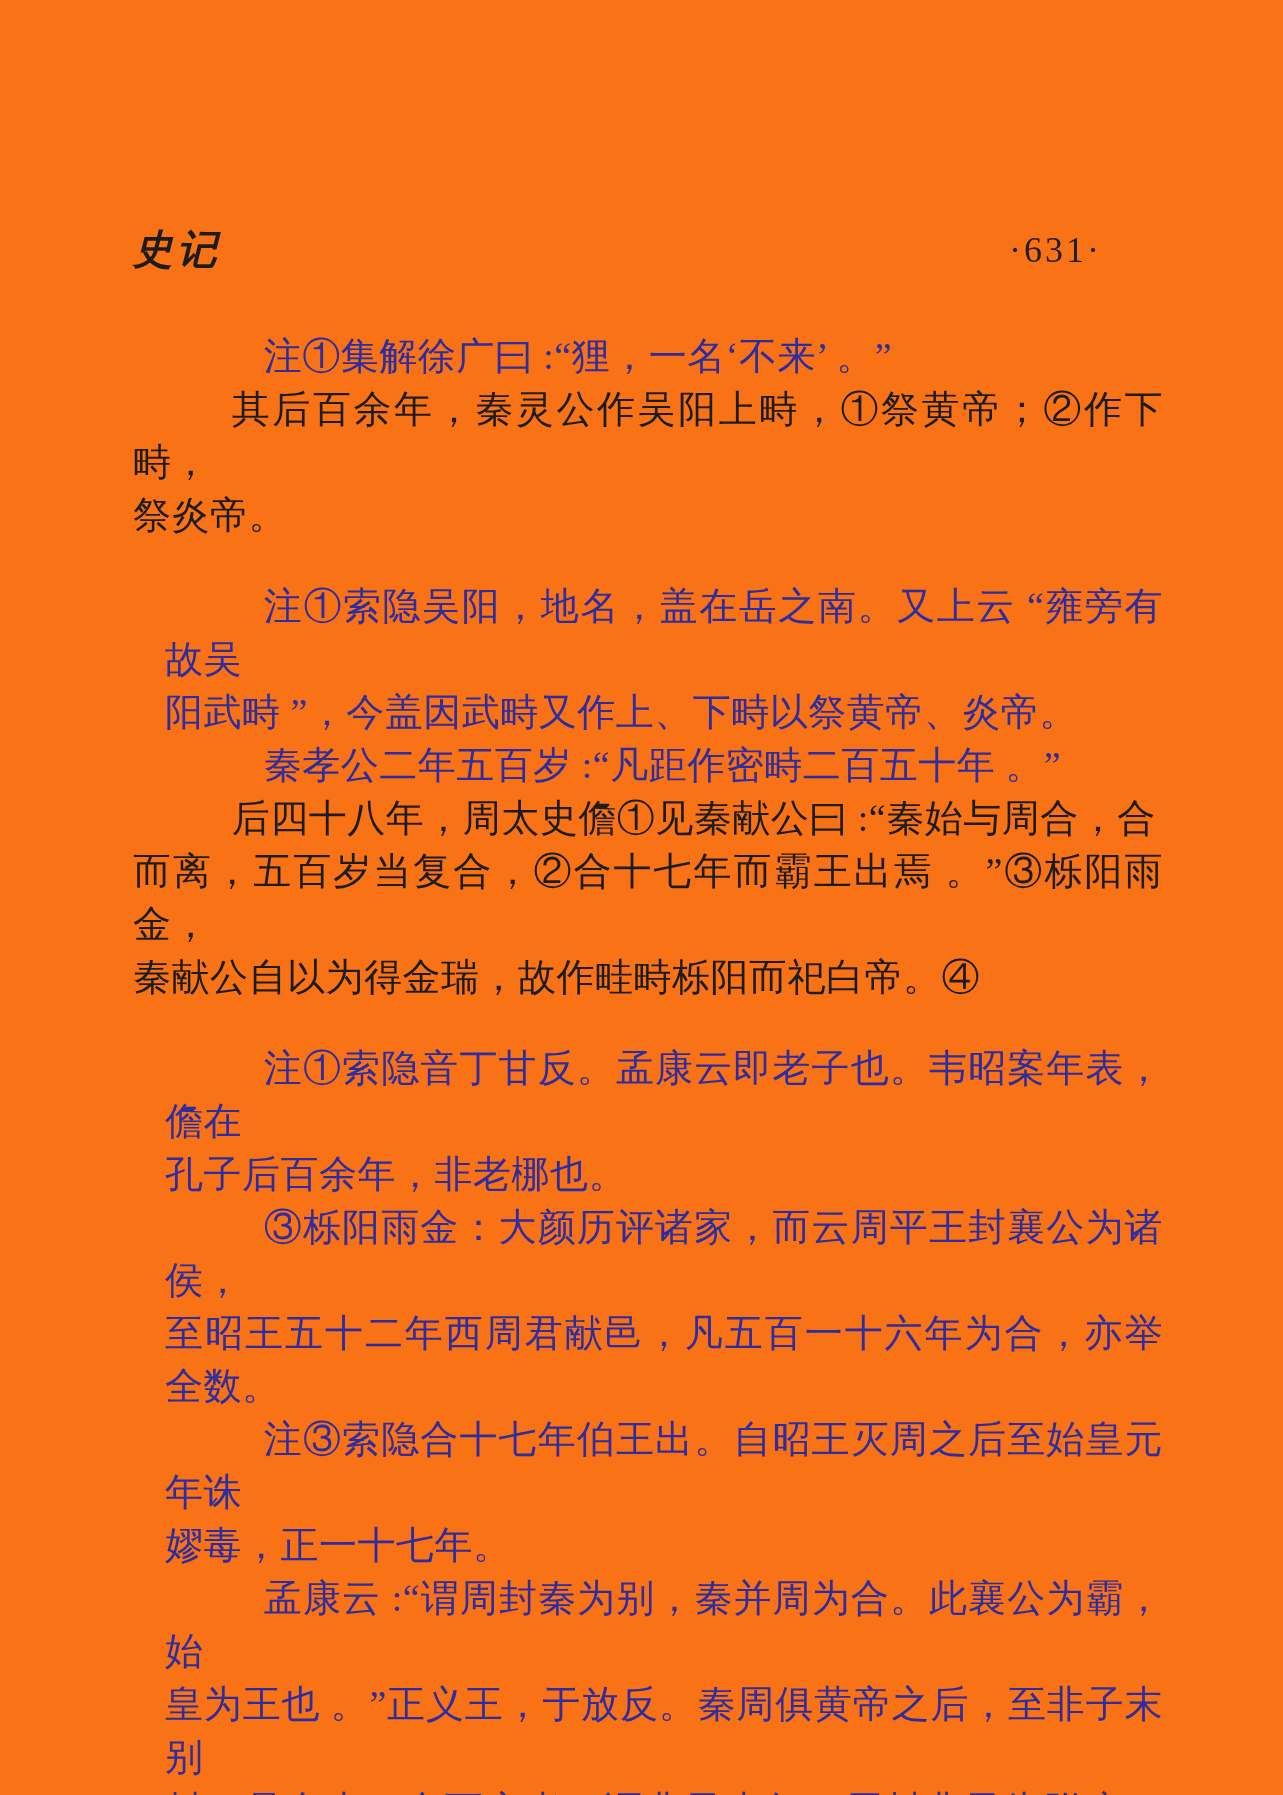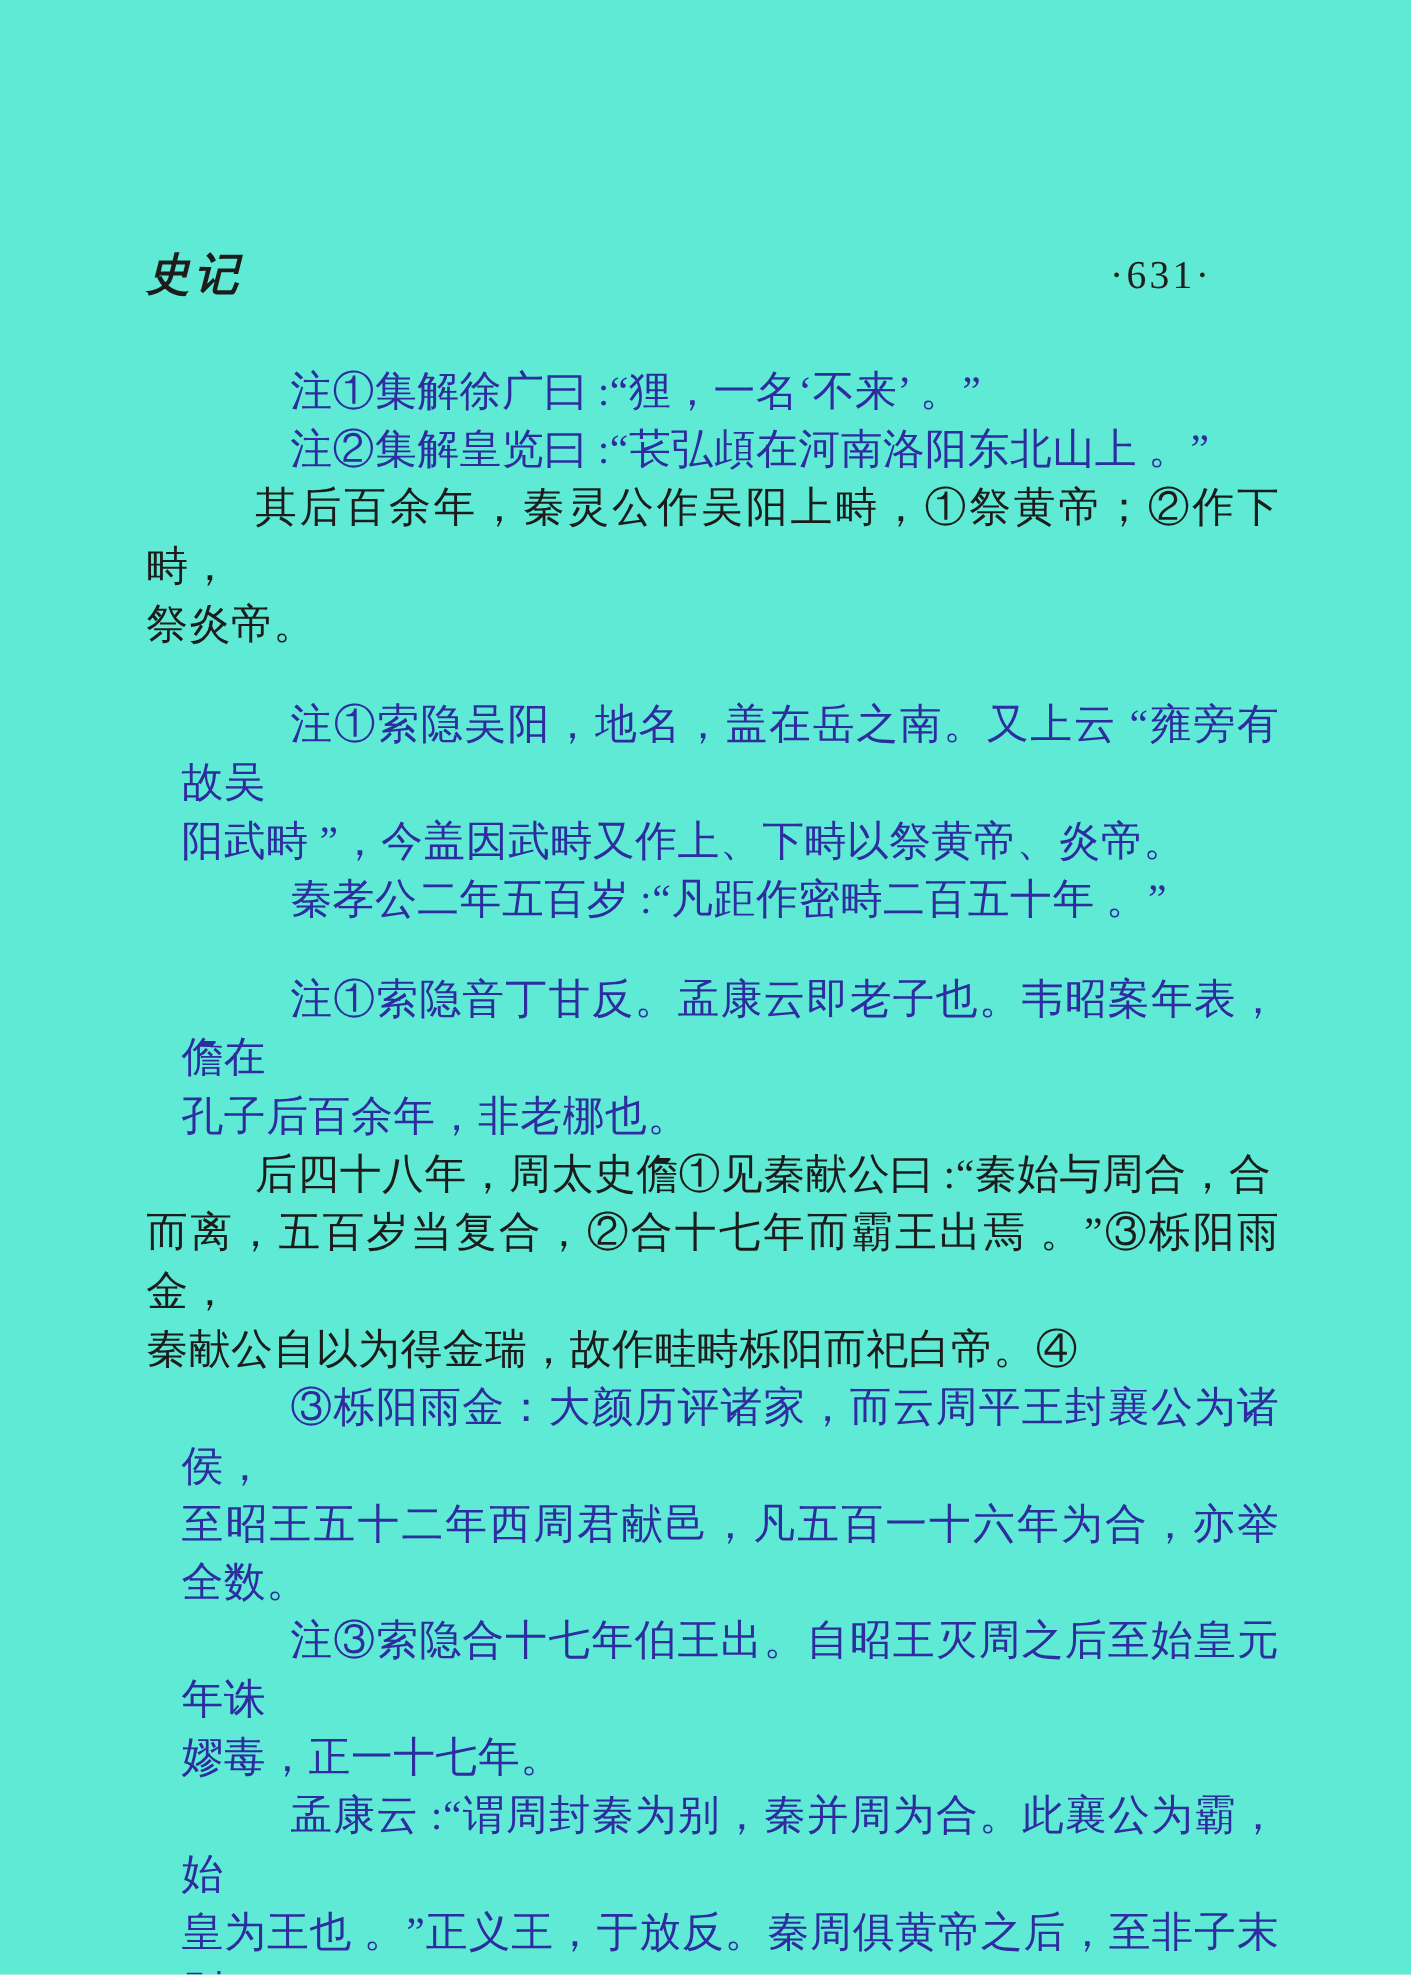--- a/index.html
+++ b/index.html
@@ -5,21 +5,21 @@
   html, body {
     margin: 0;
     padding: 0;
     background: #e8e8e8;
   }
   .page {
     position: relative;
     width: 1283px;
     height: 1795px;
     margin: 0 auto;
-    background: #5eead4;
+    background: #f97316;
     font-family: "Liberation Serif", "DejaVu Serif", serif;
     overflow: hidden;
   }
   .header {
     position: absolute;
     top: 228px;
     left: 133px;
     width: 1027px;
     display: flex;
     justify-content: space-between;
@@ -64,31 +64,30 @@
 
 <div class="page">
 
   <div class="header">
     <span class="book-title">史记</span>
     <span class="page-number">·631·</span>
   </div>
 
   <div class="content">
     <p class="para blue">注①集解徐广曰 :“狸，一名‘不来’ 。”</p>
-    <p class="para blue">注②集解皇览曰 :“苌弘頉在河南洛阳东北山上 。”</p>
     <p class="para black">其后百余年，秦灵公作吴阳上畤，①祭黄帝；②作下畤，
 祭炎帝。</p>
     <p class="para blue gap-above">注①索隐吴阳，地名，盖在岳之南。又上云 “雍旁有故吴
 阳武畤 ”，今盖因武畤又作上、下畤以祭黄帝、炎帝。</p>
     <p class="para blue">秦孝公二年五百岁 :“凡距作密畤二百五十年 。”</p>
-    <p class="para blue gap-above">注①索隐音丁甘反。孟康云即老子也。韦昭案年表，儋在
-孔子后百余年，非老梛也。</p>
     <p class="para black">后四十八年，周太史儋①见秦献公曰 :“秦始与周合，合
 而离，五百岁当复合，②合十七年而霸王出焉 。”③栎阳雨金，
 秦献公自以为得金瑞，故作畦畤栎阳而祀白帝。④</p>
+    <p class="para blue gap-above">注①索隐音丁甘反。孟康云即老子也。韦昭案年表，儋在
+孔子后百余年，非老梛也。</p>
     <p class="para blue">③栎阳雨金：大颜历评诸家，而云周平王封襄公为诸侯，
 至昭王五十二年西周君献邑，凡五百一十六年为合，亦举全数。</p>
     <p class="para blue">注③索隐合十七年伯王出。自昭王灭周之后至始皇元年诛
 嫪毒，正一十七年。</p>
     <p class="para blue">孟康云 :“谓周封秦为别，秦并周为合。此襄公为霸，始
 皇为王也 。”正义王，于放反。秦周俱黄帝之后，至非子末别
 封，是合也。合而离者，谓非子末年，周封非子为附庸，邑之
 秦，是离也。五百岁当复合者，谓从非子邑秦后二十九君，至
 秦孝公二年五百岁，周显王致文武胙于秦孝公，复与之亲，是
 复合也。</p>

